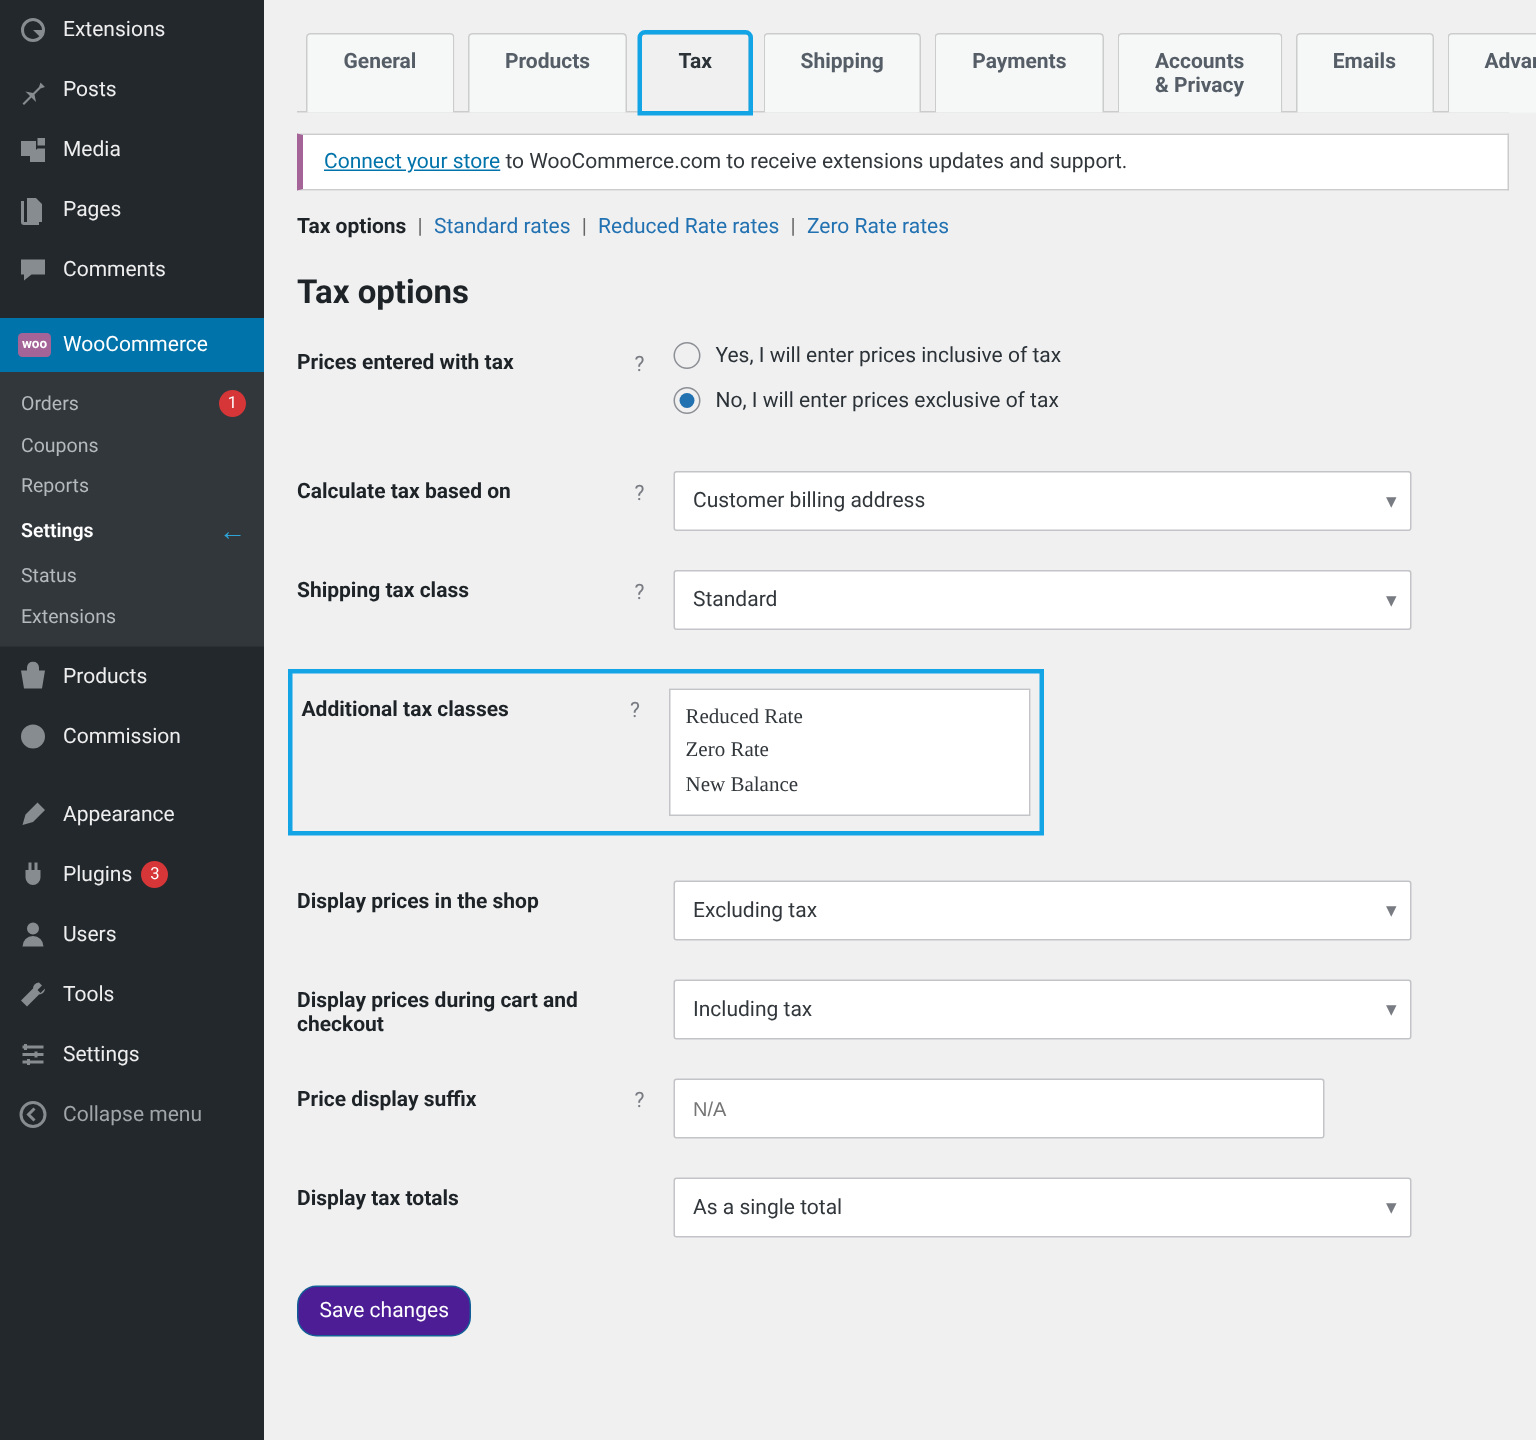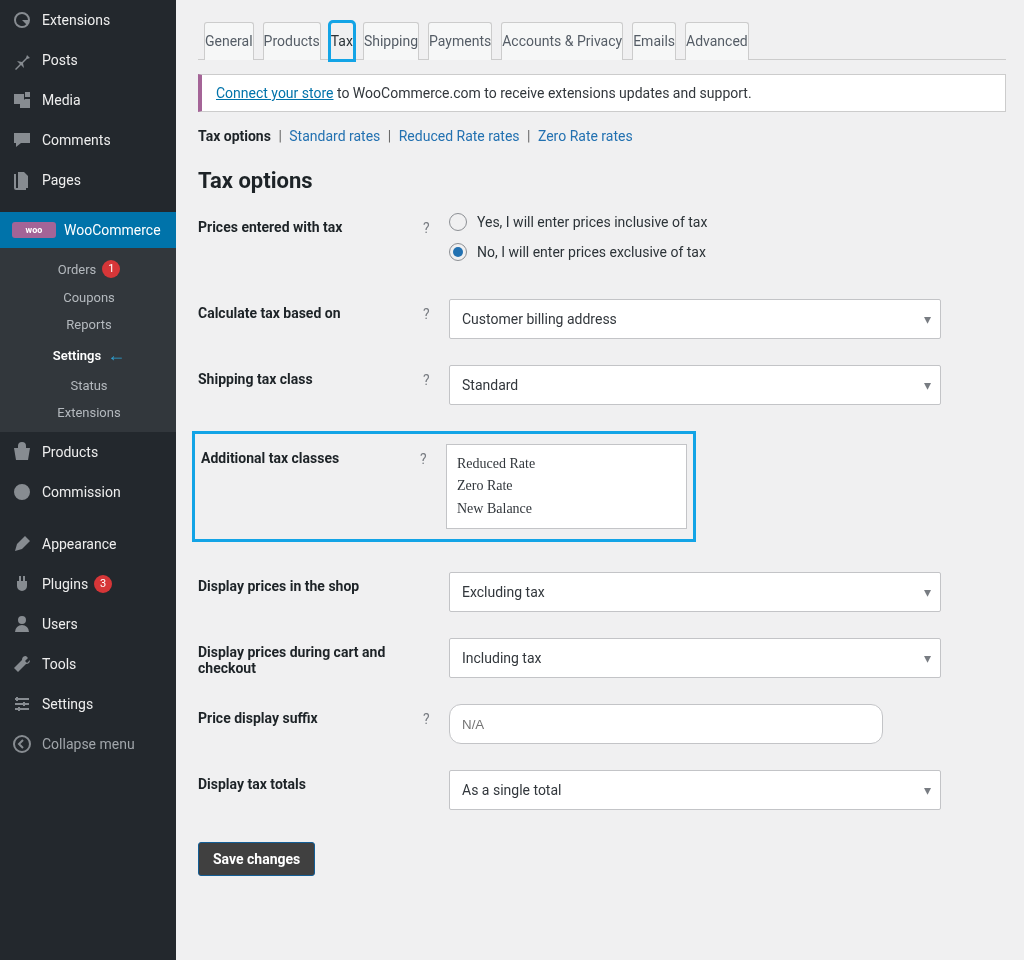--- a/index.html
+++ b/index.html
@@ -7,30 +7,30 @@
 
   
   .sidebar{position:absolute;left:0;top:0;width:176px;height:100%;background:#23282d;color:#eee}
   .sidebar-item{display:flex;align-items:center;padding:8px 12px;color:#eee;font-size:14px;cursor:pointer;position:relative}
   .sidebar-item.top{padding:10px 12px;font-weight:400}
   .sidebar-item .ico{width:20px;height:20px;margin-right:10px;display:inline-flex;align-items:center;justify-content:center;opacity:.8}
   .sidebar-item svg{width:20px;height:20px;fill:#a0a5aa}
   .sidebar-item.active{background:#0073aa;color:#fff}
   .sidebar-item.active::after{content:"";position:absolute;right:-8px;top:50%;margin-top:-8px;border:8px solid transparent;border-right-color:#f0f0f1}
   .sidebar-sub{background:#32373c;padding:6px 0}
-  .sidebar-sub .sub-item{padding:6px 12px 6px 14px;color:#b4b9be;font-size:13px;cursor:pointer;display:flex;align-items:center;justify-content:center}
+  .sidebar-sub .sub-item{padding:6px 12px 6px 14px;color:#b4b9be;font-size:13px;cursor:pointer;display:flex;align-items:center;justify-content:space-between}
   .sidebar-sub .sub-item.current{color:#fff;font-weight:600}
   .badge{display:inline-block;min-width:18px;height:18px;border-radius:9px;background:#d63638;color:#fff;font-size:11px;line-height:18px;text-align:center;padding:0 5px;margin-left:6px}
   .arrow-right{margin-left:6px;font-size:18px;color:#2da3d6}
-  .woo-badge{width:44px;height:16px;border-radius:3px;background:#a46497;color:#fff;font-size:9px;font-weight:700;display:inline-flex;align-items:center;justify-content:center;margin-right:8px}
+  .woo-badge{width:22px;height:16px;border-radius:3px;background:#a46497;color:#fff;font-size:9px;font-weight:700;display:inline-flex;align-items:center;justify-content:center;margin-right:8px}
 
   
   .main{position:absolute;left:176px;top:0;right:0;height:100%;padding:0 18px 0 22px}
   .tabs{display:flex;gap:9px;margin-top:22px;border-bottom:1px solid #ccc;padding-bottom:0;padding-left:6px}
-  .tab{background:#f6f7f7;border:1px solid #ccc;border-bottom:none;color:#555d66;font-weight:400;padding:10px 0;border-radius:3px 3px 0 0;margin-bottom:-1px;cursor:pointer}
+  .tab{background:#f6f7f7;border:1px solid #ccc;border-bottom:none;color:#555d66;font-weight:700;padding:10px 24px;border-radius:3px 3px 0 0;margin-bottom:-1px;cursor:pointer}
   .tab.active{background:#f0f0f1;border-bottom:1px solid #f0f0f1;color:#2c3338}
   .tax-hl{outline:3px solid #13a4e6;outline-offset:-1px}
 
   .notice{margin-top:14px;border:1px solid #ccc;border-left:4px solid #a46497;background:#fff;padding:10px 14px;color:#32373c}
   .notice a{color:#0073aa;}
 
   .subnav{margin:16px 0 24px;color:#2c3338}
   .subnav .sn{color:#2271b1}
   .subnav .sep{color:#666;margin:0 4px}
   .subnav .current{color:#1d2327;font-weight:700}
@@ -52,23 +52,23 @@
   .select .caret{position:absolute;right:10px;top:50%;transform:translateY(-50%);color:#787c82}
 
   .checkbox-row{display:flex;align-items:center}
   .checkbox-row .chk{width:18px;height:18px;border:1px solid #8c8f94;border-radius:3px;margin-right:10px;background:#fff}
 
   .ta{border:1px solid #c3c4c7;background:#fff;padding:8px 10px;font-family:Liberation Serif, serif;font-size:14px;line-height:1.6;white-space:pre-line;width:100%}
 
   .hl-box{border:3px solid #13a4e6;padding:10px 6px 10px 0;margin-left:-6px;width:504px;display:flex}
   .hl-box .label{padding-left:6px}
 
-  .text-input{border:1px solid #c3c4c7;background:#fff;height:40px;border-radius:12px;padding:4px 12px;width:434px;max-width:100%;color:#8c8f94}
-
-  .save-btn{display:inline-block;background:#404040;border:1px solid #135e96;color:#fff;font-weight:700;padding:8px 14px;border-radius:3px;cursor:pointer;margin-top:6px}
+  .text-input{border:1px solid #c3c4c7;background:#fff;height:40px;border-radius:2px;padding:4px 12px;width:434px;max-width:100%;color:#8c8f94}
+
+  .save-btn{display:inline-block;background:#4c1d95;border:1px solid #135e96;color:#fff;font-weight:400;padding:8px 14px;border-radius:13px;cursor:pointer;margin-top:6px}
 </style>
 </head>
 <body>
 
 <div class="sidebar">
   <div class="sidebar-item top">
     <span class="ico">
         <svg viewBox="0 0 20 20">
           <path d="M10 2a8 8 0 100 16 8 8 0 000-16zm0 2a6 6 0 016 6h-6V4zM4 10a6 6 0 016-6v6l4.24 4.24A6 6 0 014 10z"></path>
         </svg>
@@ -87,32 +87,32 @@
     <span class="ico">
         <svg viewBox="0 0 20 20">
           <path d="M2 4h10v10H2zM13 2h5v5h-5zM13 9h5v9H8v-4"></path>
         </svg>
       </span>
     <span>Media</span>
   </div>
   <div class="sidebar-item top">
     <span class="ico">
         <svg viewBox="0 0 20 20">
+          <path d="M6 2h6l4 4v12H6zM4 4v14h10v2H4a2 2 0 01-2-2V4z"></path>
+        </svg>
+      </span>
+    <span>Pages</span>
+  </div>
+  <div class="sidebar-item top">
+    <span class="ico">
+        <svg viewBox="0 0 20 20">
           <path d="M2 3h16v10H9l-5 4v-4H2z"></path>
         </svg>
       </span>
     <span>Comments</span>
-  </div>
-  <div class="sidebar-item top">
-    <span class="ico">
-        <svg viewBox="0 0 20 20">
-          <path d="M6 2h6l4 4v12H6zM4 4v14h10v2H4a2 2 0 01-2-2V4z"></path>
-        </svg>
-      </span>
-    <span>Pages</span>
   </div>
 
   <div style="height:12px"></div>
 
   <div class="sidebar-item top active">
     <span class="woo-badge">woo</span>
     <span>WooCommerce</span>
   </div>
   <div class="sidebar-sub">
     <div class="sub-item">

